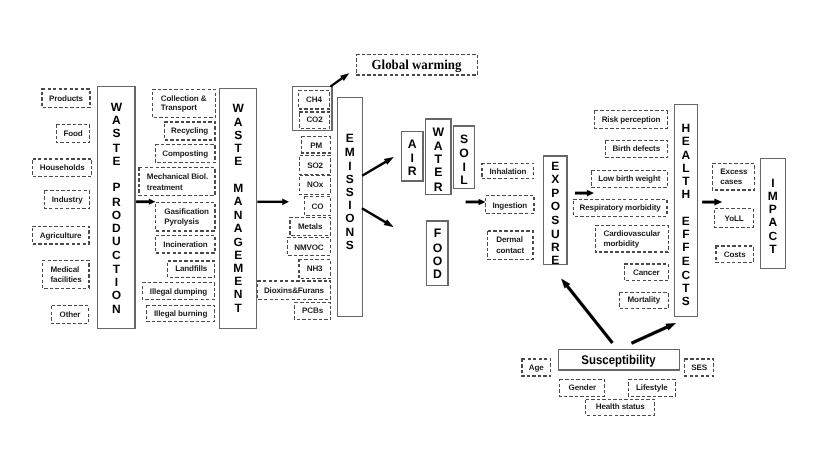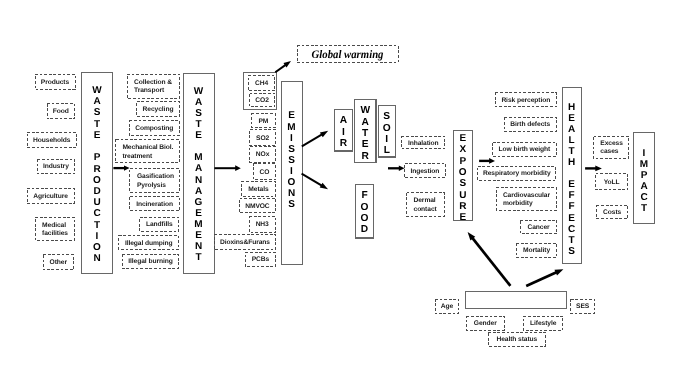--- a/index.html
+++ b/index.html
@@ -8,21 +8,21 @@
        -webkit-font-smoothing:antialiased;text-rendering:geometricPrecision;}
   #canvas{position:relative;width:685px;height:385px;background:#fff;}
   svg.layer{position:absolute;left:0;top:0;width:685px;height:385px;}
   .box{position:absolute;box-sizing:border-box;display:flex;align-items:center;justify-content:center;text-align:center;}
   .lbl{font-size:6.7px;font-weight:bold;color:#1a1a1a;line-height:8.3px;letter-spacing:-0.09px;-webkit-text-stroke:0px;position:relative;top:1.2px;}
   .pillar{position:absolute;box-sizing:border-box;display:flex;align-items:center;justify-content:center;}
   .pillar span{display:block;font-size:10px;font-weight:bold;color:#000;
      text-align:center;line-height:10.5px;letter-spacing:0;}
   .media{position:absolute;box-sizing:border-box;display:flex;align-items:center;justify-content:center;}
   .media span{display:block;font-size:10.2px;font-weight:bold;color:#000;text-align:center;line-height:11.4px;}
-  .gw{position:absolute;display:flex;align-items:center;justify-content:center;box-sizing:border-box;font-style:italic;}
+  .gw{position:absolute;display:flex;align-items:center;justify-content:center;box-sizing:border-box;}
   .gw span{font-family:"Liberation Serif",serif;font-weight:bold;font-size:11.5px;color:#000;letter-spacing:0;display:block;transform:scaleX(0.935) translateY(0.6px);}
   .susc{position:absolute;display:flex;align-items:center;justify-content:center;box-sizing:border-box;}
   .susc span{font-weight:bold;font-size:10.6px;color:#000;letter-spacing:0;display:block;transform:scaleX(0.9) translateY(0.7px);}
 </style>
 </head>
 <body>
 
 <div id="canvas">
   <svg class="layer" viewBox="0 0 685 385">
     <g id="frames">
@@ -276,20 +276,23 @@
     </div>
     <div class="box" style="left: 595.1px; top: 173.4px; width: 33.2px; height: 16.7px;">
       <span class="lbl">YoLL</span>
     </div>
     <div class="box" style="left: 596.1px; top: 204.5px; width: 32.2px; height: 14.7px;">
       <span class="lbl">Costs</span>
     </div>
     <div class="pillar" style="left: 633px; top: 131.5px; width: 22px; height: 92.5px;">
       <span style="line-height: 10.9px; transform: translateY(3.6px);">I<br>M<br>P<br>A<br>C<br>T</span>
     </div>
+    <div class="susc" style="left: 464.6px; top: 290.9px; width: 101.7px; height: 17.5px;">
+      <span>Susceptibility</span>
+    </div>
     <div class="box" style="left: 434.5px; top: 298.6px; width: 24.8px; height: 15.3px;">
       <span class="lbl">Age</span>
     </div>
     <div class="box" style="left: 570.2px; top: 298.6px; width: 24.8px; height: 15.3px;">
       <span class="lbl">SES</span>
     </div>
     <div class="box" style="left: 466px; top: 315.8px; width: 38.5px; height: 14.9px;">
       <span class="lbl">Gender</span>
     </div>
     <div class="box" style="left: 523.1px; top: 315.8px; width: 40.2px; height: 14.9px;">

